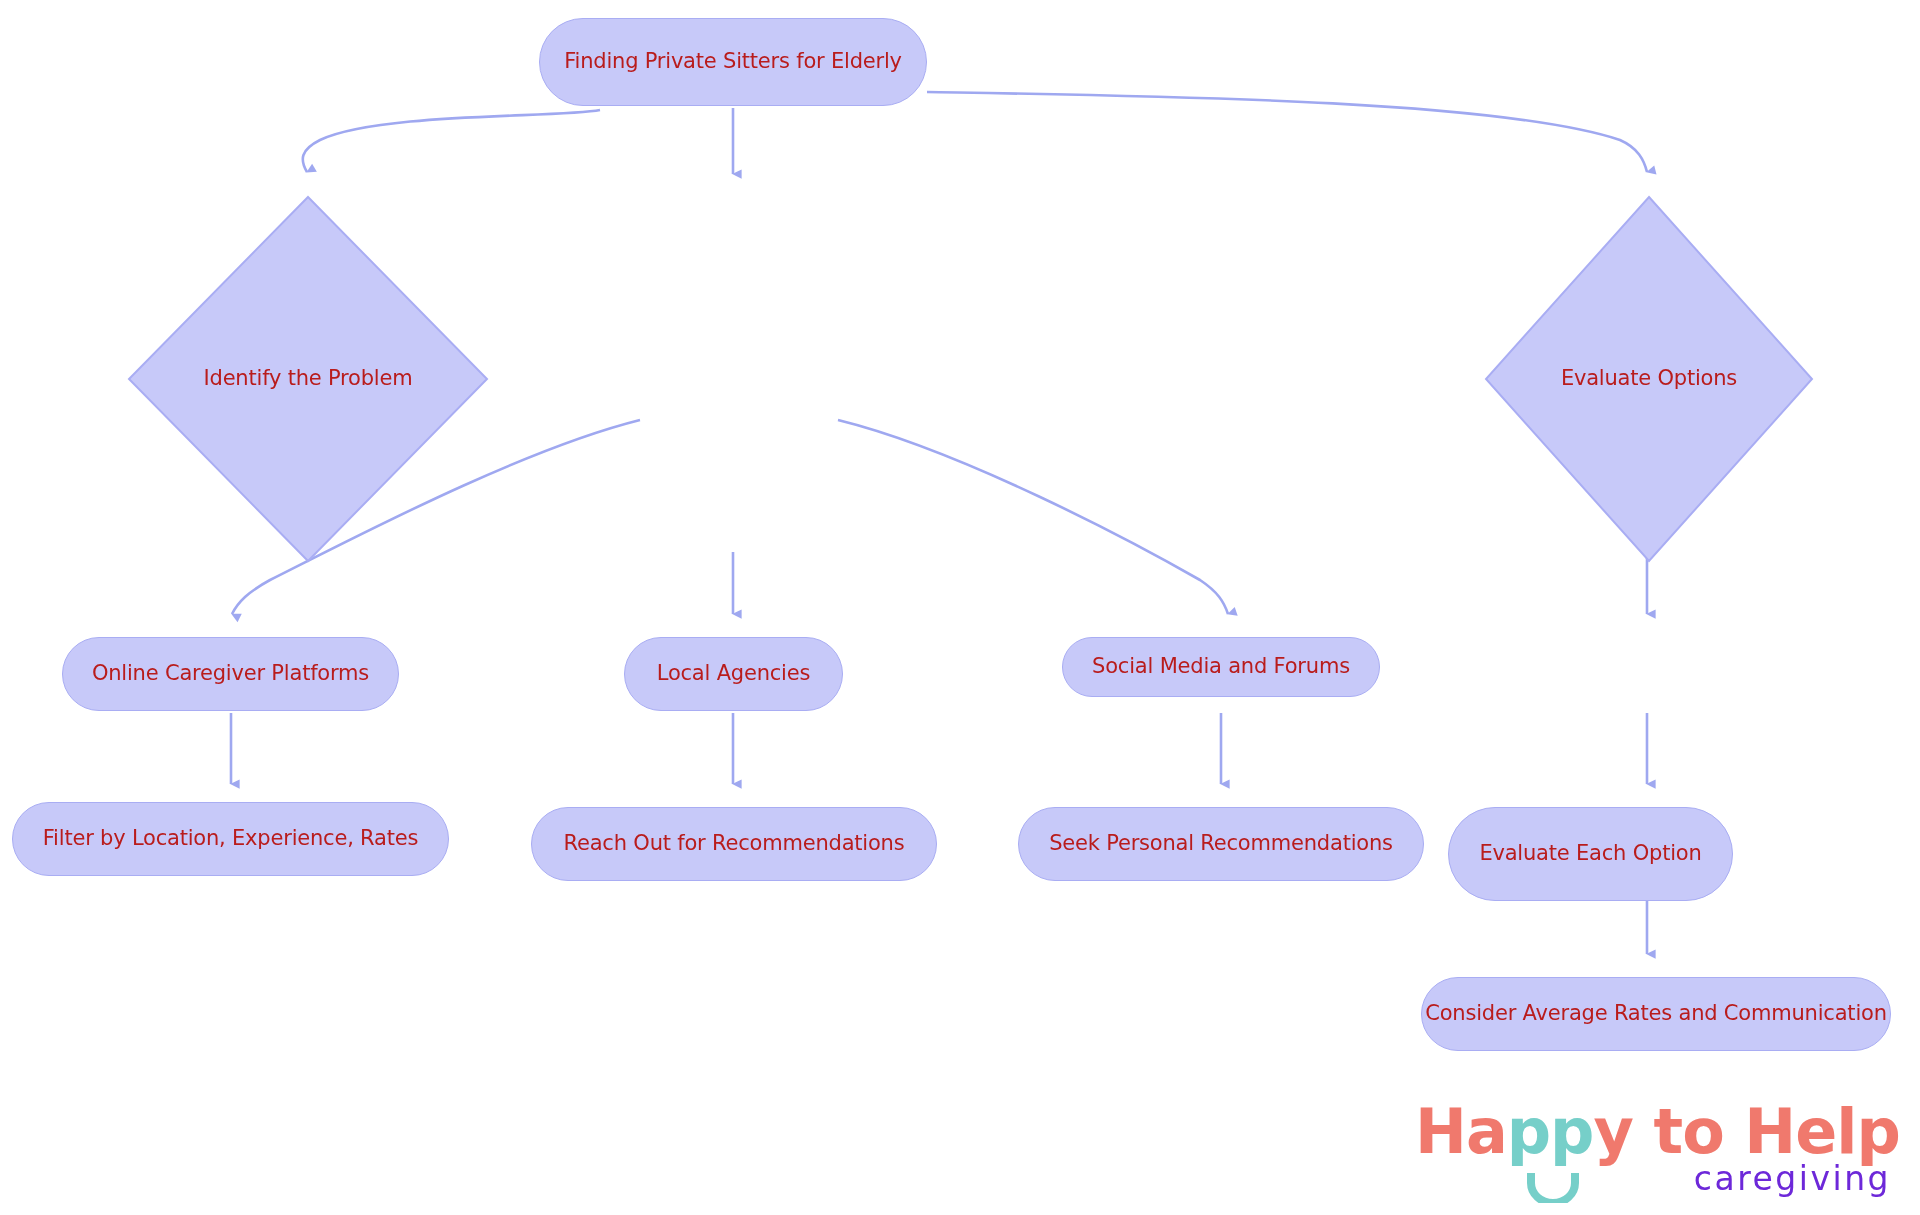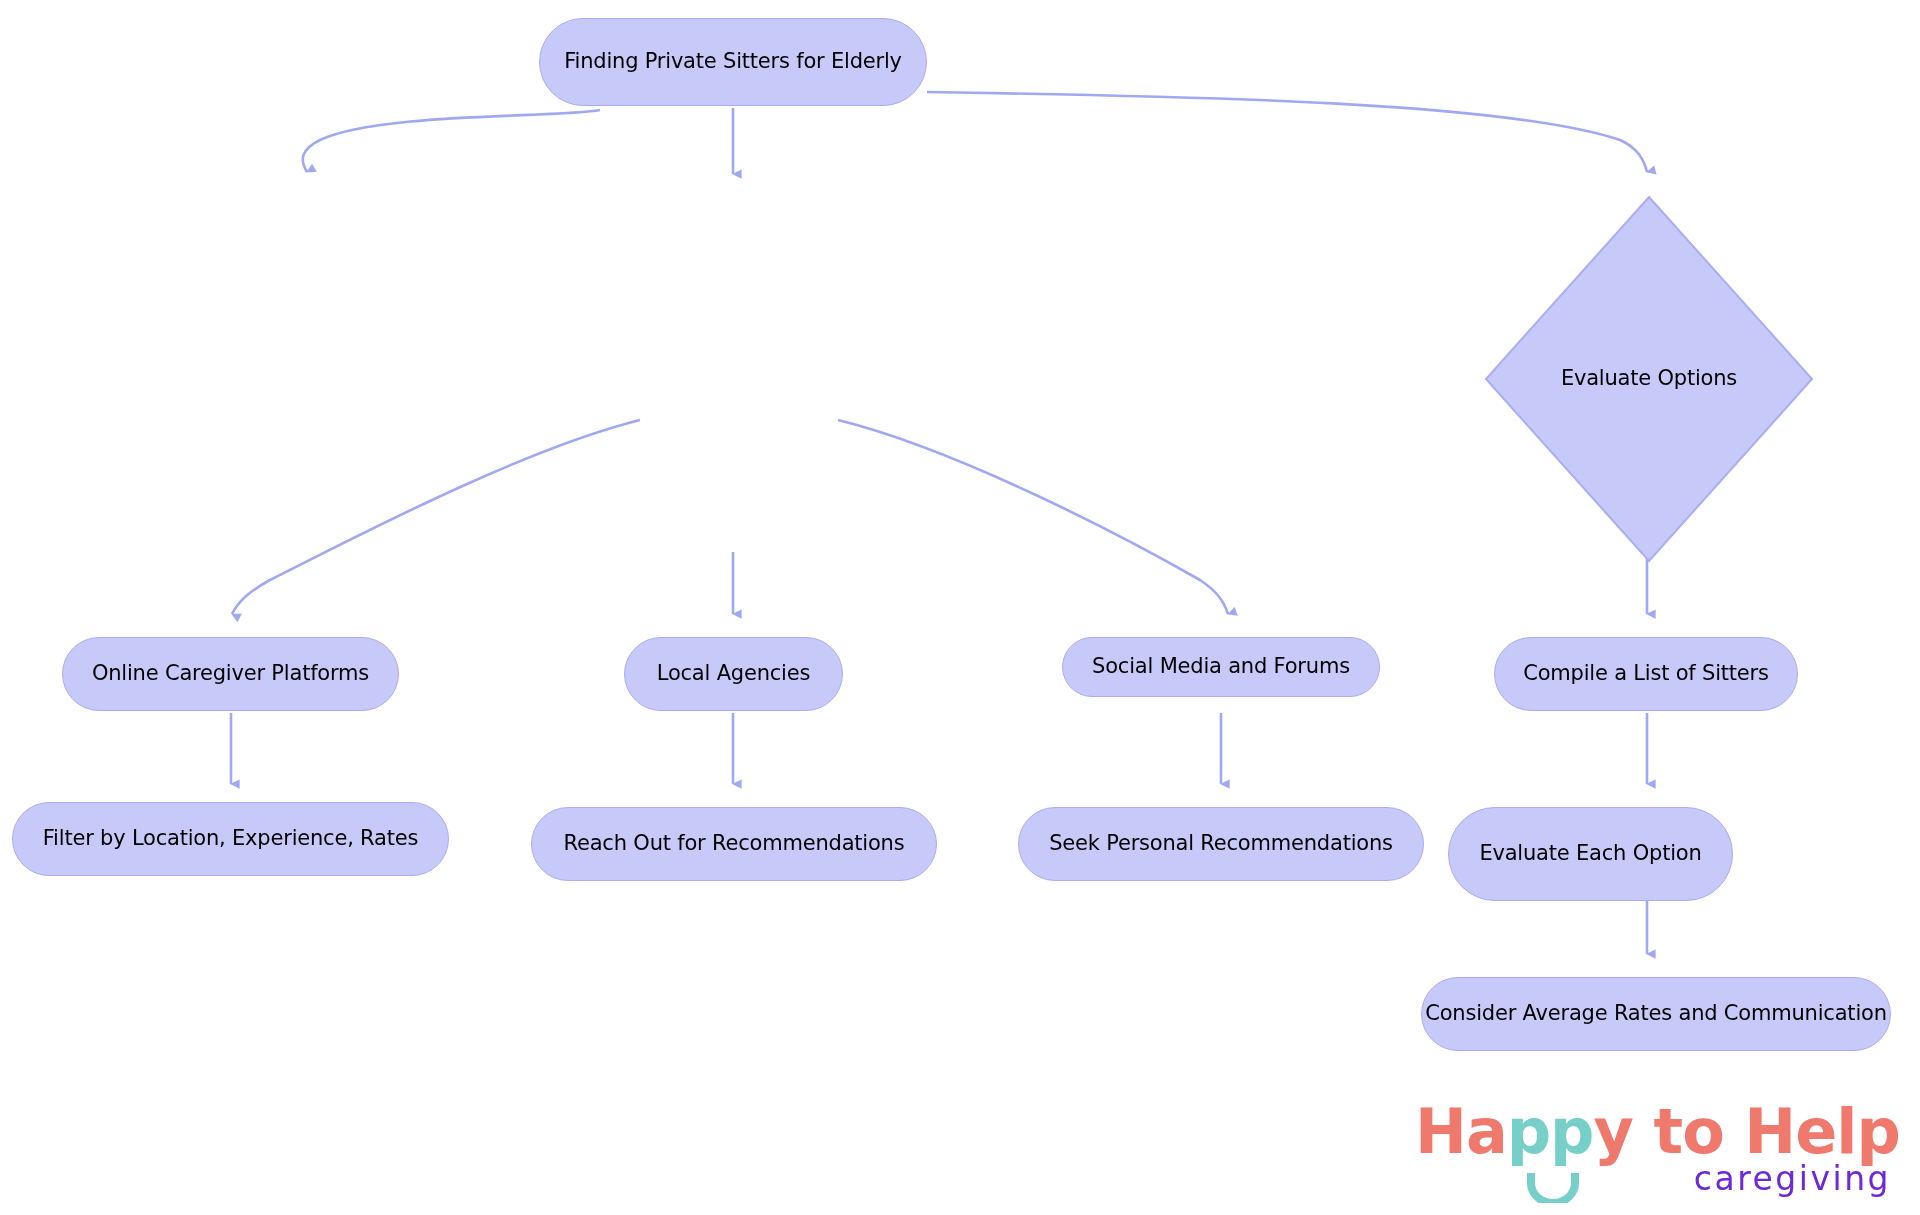--- a/index.html
+++ b/index.html
@@ -28,21 +28,21 @@
     height: 1215px;
     pointer-events: none;
   }
   .node {
     position: absolute;
     box-sizing: border-box;
     display: flex;
     align-items: center;
     justify-content: center;
     text-align: center;
-    color: #000000;
+    color: #b91c1c;
     font-family: "DejaVu Sans", sans-serif;
     font-size: 21px;
     font-weight: 400;
     letter-spacing: -0.2px;
     line-height: 1.1;
   }
   .node-round {
     background: #c7c9f9;
     border: 1.6px solid #a9adf3;
     border-radius: 999px;
@@ -138,20 +138,26 @@
       <path d="M 1221,713 L 1221,784" marker-end="url(#arrow)"></path>
       <path d="M 1647,713 L 1647,784" marker-end="url(#arrow)"></path>
       <path d="M 1647,883 L 1647,954" marker-end="url(#arrow)"></path>
     </g>
   </svg>
 
   <div class="node node-round" style="left:539px; top:18px; width:388px; height:88px;">
     <span class="round-label">Finding Private Sitters for Elderly</span>
   </div>
 
+  <div class="node node-diamond" style="left:127px; top:195px; width:362px; height:368px;">
+    <svg class="diamond-shape" viewBox="0 0 362 368" preserveAspectRatio="none">
+      <polygon points="181,2 360,184 181,366 2,184" fill="#c7c9f9" stroke="#a9adf3" stroke-width="2"></polygon>
+    </svg>
+    <span class="diamond-label">Identify the Problem</span>
+  </div>
 
 
   <div class="node node-diamond" style="left:1484px; top:195px; width:330px; height:368px;">
     <svg class="diamond-shape" viewBox="0 0 330 368" preserveAspectRatio="none">
       <polygon points="165,2 328,184 165,366 2,184" fill="#c7c9f9" stroke="#a9adf3" stroke-width="2"></polygon>
     </svg>
     <span class="diamond-label">Evaluate Options</span>
   </div>
 
   <div class="node node-round" style="left:62px; top:637px; width:337px; height:74px;">
@@ -159,23 +165,20 @@
   </div>
 
   <div class="node node-round" style="left:624px; top:637px; width:219px; height:74px;">
     <span class="round-label">Local Agencies</span>
   </div>
 
   <div class="node node-round" style="left:1062px; top:637px; width:318px; height:60px;">
     <span class="round-label">Social Media and Forums</span>
   </div>
 
-  <div class="node node-round" style="left:1494px; top:637px; width:304px; height:74px;">
-    <span class="round-label">Compile a List of Sitters</span>
-  </div>
 
   <div class="node node-round" style="left:12px; top:802px; width:437px; height:74px;">
     <span class="round-label">Filter by Location, Experience, Rates</span>
   </div>
 
   <div class="node node-round" style="left:531px; top:807px; width:406px; height:74px;justify-content:center;">
     <span class="round-label">Reach Out for Recommendations</span>
   </div>
 
   <div class="node node-round" style="left:1018px; top:807px; width:406px; height:74px;">

